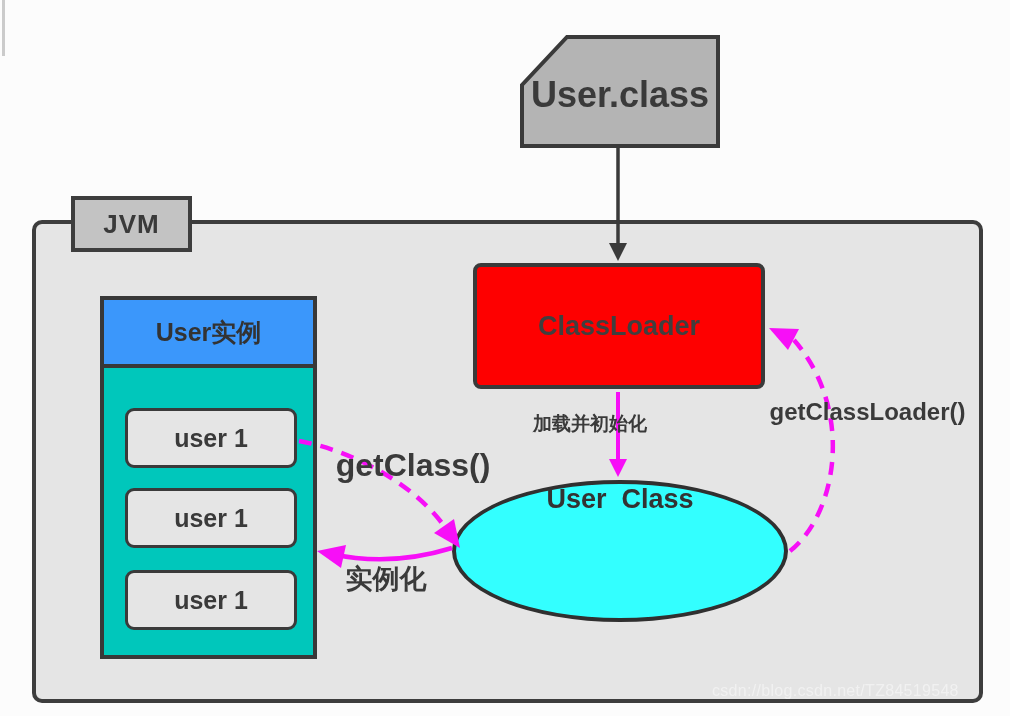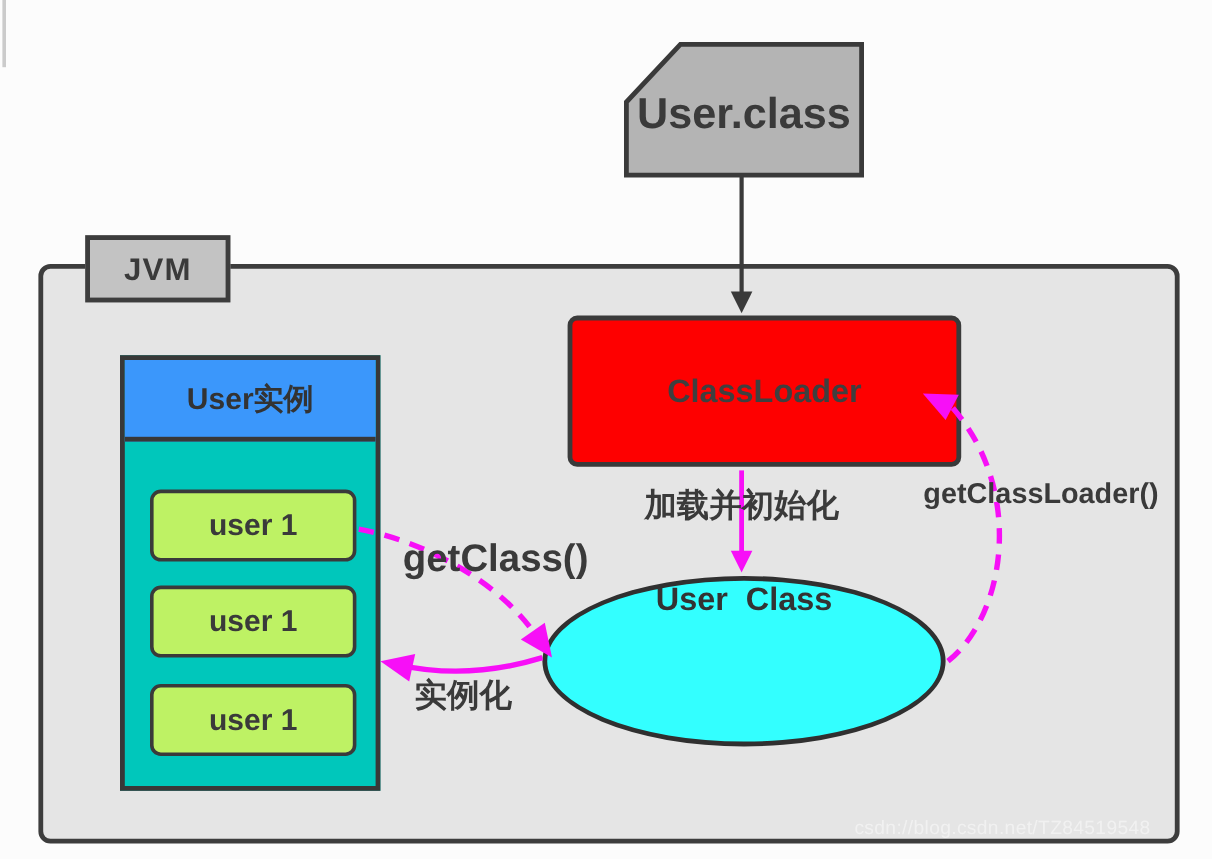--- a/index.html
+++ b/index.html
@@ -31,39 +31,39 @@
     background:#00c7bb;border:4px solid #383838;z-index:1;
   }
   .panel-header{
     position:absolute;left:0;top:0;width:100%;height:68px;box-sizing:border-box;
     background:#3b97fb;border-bottom:4px solid #383838;
     display:flex;align-items:center;justify-content:center;
     font-weight:bold;font-size:25px;color:#333;
   }
   .user-box{
     position:absolute;left:21px;width:172px;height:60px;box-sizing:border-box;
-    background:#bef264;border:3px solid #3a3a3a;border-radius:9px;
+    background:#e5e5e5;border:3px solid #3a3a3a;border-radius:9px;
     display:flex;align-items:center;justify-content:center;
     font-weight:bold;font-size:25px;color:#3a3a3a;
   }
   .classloader{
-    left:473px;top:263px;width:328px;height:126px;
+    left:473px;top:263px;width:292px;height:126px;
     background:#fe0000;border:4px solid #3a3a3a;border-radius:8px;
     display:flex;align-items:center;justify-content:center;
     font-weight:bold;font-size:27px;color:#3f3f3f;z-index:1;
   }
   .ellipse{
     left:452px;top:480px;width:336px;height:142px;
     background:#33ffff;border:4px solid #303030;border-radius:50%;
     display:flex;align-items:flex-start;justify-content:center;
     font-weight:bold;font-size:27px;color:#333;white-space:pre;z-index:1;
   }
   .arrows{position:absolute;left:0;top:0;width:1010px;height:716px;z-index:2;pointer-events:none;}
   .file-label{left:522px;top:70px;width:196px;height:50px;font-size:36px;}
-  .load-label{left:508px;top:408px;width:220px;height:34px;font-size:27px;font-family:Liberation Mono, monospace;}
+  .load-label{left:480px;top:408px;width:220px;height:34px;font-size:19px;font-family:Liberation Mono, monospace;}
   .gcl-label{left:745px;top:396px;width:245px;height:32px;font-size:24px;}
   .gc-label{left:338px;top:448px;width:150px;height:36px;font-size:32px;}
   .inst-label{left:334px;top:562px;width:104px;height:36px;font-size:27px;}
   .watermark{
     position:absolute;left:712px;top:682px;width:298px;height:20px;z-index:4;
     font-size:16px;color:rgba(243,243,243,0.88);letter-spacing:0.3px;
     white-space:nowrap;overflow:hidden;font-weight:normal;
   }
 </style>
 </head>

